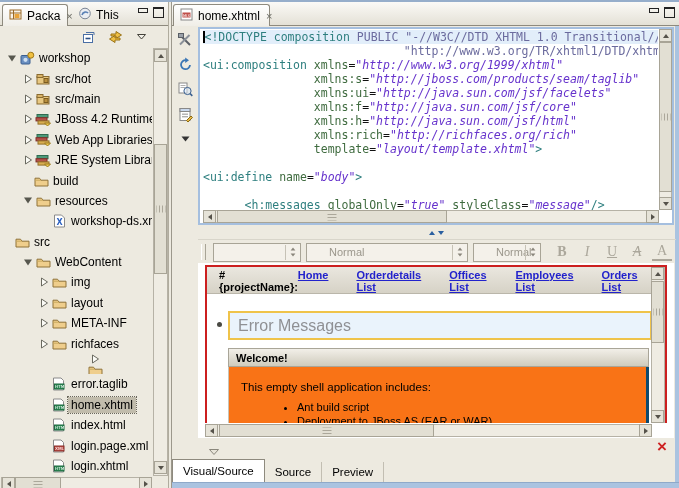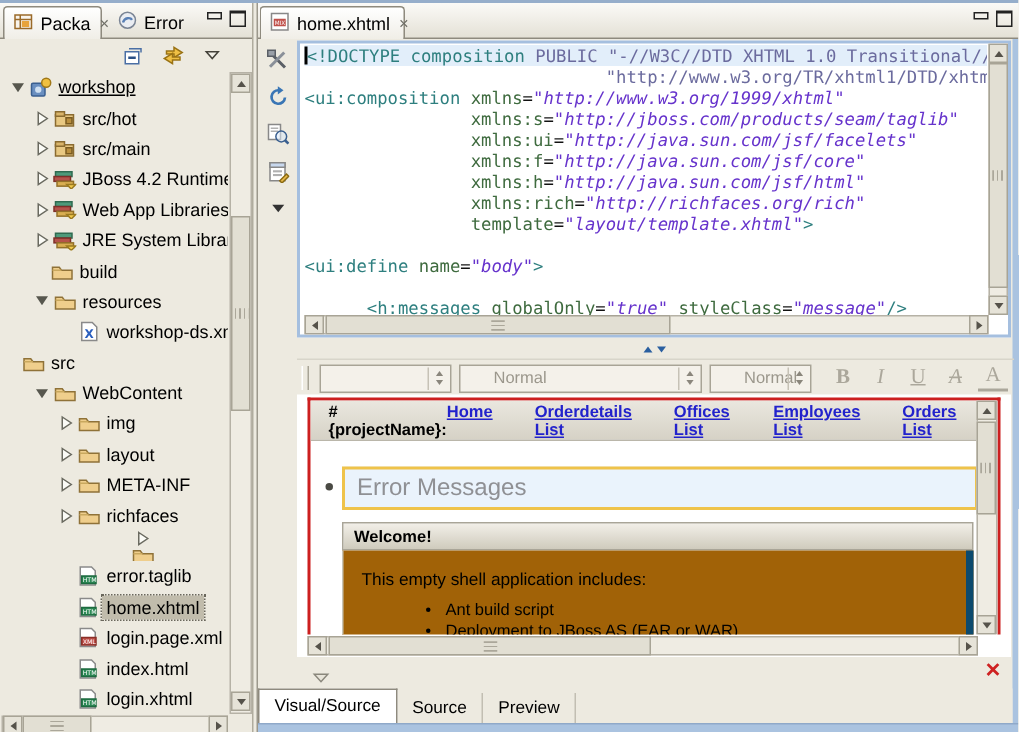--- a/index.html
+++ b/index.html
@@ -80,22 +80,22 @@
           border-bottom:1px solid #BAB6AA;display:flex;align-items:flex-end;justify-content:space-between;
           padding:0 12px;font-size:11px;font-weight:bold;}
   .navlink{color:#2222CC;text-decoration:underline;}
   .doc-bullet{position:absolute;left:10px;top:55px;width:5px;height:5px;border-radius:50%;background:#4A4A44;}
   .errbox{position:absolute;left:21px;top:44px;width:424px;height:29px;background:#EAF3FC;
           border:2px solid #EFC34A;box-sizing:border-box;display:flex;align-items:center;padding-left:8px;
           color:#8F9094;font-size:16px;}
   .welcomebar{position:absolute;left:21px;top:81px;width:421px;height:19px;
           background:linear-gradient(#F2EFE8,#CFCBBD);border:1px solid #A9A598;box-sizing:border-box;
           display:flex;align-items:center;padding-left:7px;font-size:11px;font-weight:bold;}
-  .panelbody{position:absolute;left:21px;top:100px;width:421px;height:70px;background:#a16207;
-          border-left:1px solid #C8C4B6;border-right:5px solid #0c4a6e;box-sizing:border-box;font-size:11.5px;}
+  .panelbody{position:absolute;left:21px;top:100px;width:421px;height:70px;background:#f97316;
+          border-left:1px solid #C8C4B6;border-right:3px solid #0c4a6e;box-sizing:border-box;font-size:11.5px;}
   .panelbody .bodytext{margin:14px 0 0 12px;}
   .panelbody ul{margin:8px 0 0 0;padding-left:68px;font-size:11px;}
   .panelbody li{margin-bottom:2px;}
   .doc-vscroll{position:absolute;right:0;top:0;width:14px;bottom:0;}
   .doc-hscroll{position:absolute;left:7px;top:161px;width:447px;height:13px;}
   .xrow-chevron{position:absolute;left:36px;top:443px;}
   .red-x{position:absolute;right:12px;top:436px;font-size:17px;font-weight:bold;color:#CE2222;line-height:17px;}
   .foottabs{position:absolute;left:0;right:4px;bottom:6px;height:23px;background:#EDEAE0;display:flex;align-items:flex-end;}
   .ftab{height:20px;display:flex;align-items:center;padding:0 10px;font-size:11.5px;border-right:1px solid #C2BEB2;}
   .ftab.active{background:#FFF;border:1px solid #8E8A7E;border-bottom:none;height:22px;}
@@ -115,21 +115,21 @@
               <rect x="5.5" y="6" width="5" height="4" fill="#E8A33A"></rect>
             </svg></span>
         <span>Packa</span>
         <span class="x">×</span>
       </div>
       <div class="tab" style="left:72px;width:58px;">
         <span class="ticon"><svg width="14" height="13">
               <circle cx="7" cy="6.5" r="5.3" fill="#EAEDF2" stroke="#7A8494"></circle>
               <path d="M4 8 C5 4.5 9 4.5 10 6.2" fill="none" stroke="#5A80B5" stroke-width="1.6"></path>
             </svg></span>
-        <span>Error</span>
+        <span>This</span>
       </div>
       <div class="winbtns">
         <div class="btn-min"></div>
         <div class="btn-max"></div>
       </div>
     </div>
     <div class="side-toolbar" id="side-toolbar">
         <div class="tool-btn">
           <svg width="16" height="15">
             <path d="M13 5 L13 2.5 L5 2.5" fill="none" stroke="#4A6FA5"></path>
@@ -143,21 +143,21 @@
             <path d="M8 5.5 L8 8 L13 8 L13 10 L8 10 L8 12.5 L2.5 9 Z" fill="#F0C045" stroke="#9A7315"></path>
           </svg>
         </div>
         <div class="tool-btn">
           <svg width="11" height="8">
             <path d="M1.5 1.5 L9.5 1.5 L5.5 6 Z" fill="#F2F0E8" stroke="#44423A"></path>
           </svg>
         </div>
       </div>
     <div class="tree" id="tree">
-        <div class="trow" style="padding-left: 5px; text-decoration: underline;">
+        <div class="trow" style="padding-left: 5px;">
           <span class="arr">
             <svg width="10" height="9">
               <path d="M1 1.5 L9 1.5 L5 7.5 Z" fill="#57574E"></path>
             </svg>
           </span>
           <span class="ticon">
             <svg width="15" height="14">
               <rect x="1" y="4.5" width="9" height="8.5" rx="1" fill="#6A8FC0" stroke="#3A5F90"></rect>
               <circle cx="5.5" cy="8.8" r="2.1" fill="#CFE0F2"></circle>
               <circle cx="10.8" cy="4.2" r="3" fill="#F0C040" stroke="#A07818"></circle>
@@ -391,36 +391,36 @@
               <text x="3.1" y="11.2" font-size="4.2" fill="#FFF" font-family="DejaVu Sans">HTM</text>
             </svg>
           </span>
           <span class="tlabel">home.xhtml</span>
         </div>
         <div class="trow" style="padding-left: 37px;">
           <span class="arr"></span>
           <span class="ticon">
             <svg width="14" height="14">
               <path d="M1.5 1 L9 1 L11.5 3.5 L11.5 13 L1.5 13 Z" fill="#FFF" stroke="#8A8A8A"></path>
+              <rect x="2.5" y="7" width="9.5" height="5" fill="#2E8B57" stroke="#1E6B40"></rect>
+              <text x="3.1" y="11.2" font-size="4.2" fill="#FFF" font-family="DejaVu Sans">HTM</text>
+            </svg>
+          </span>
+          <span class="tlabel">index.html</span>
+        </div>
+        <div class="trow" style="padding-left: 37px;">
+          <span class="arr"></span>
+          <span class="ticon">
+            <svg width="14" height="14">
+              <path d="M1.5 1 L9 1 L11.5 3.5 L11.5 13 L1.5 13 Z" fill="#FFF" stroke="#8A8A8A"></path>
               <rect x="2.5" y="7" width="9.5" height="5" fill="#C0504A" stroke="#8A2F28"></rect>
               <text x="3.1" y="11.2" font-size="4.2" fill="#FFF" font-family="DejaVu Sans">XML</text>
             </svg>
           </span>
           <span class="tlabel">login.page.xml</span>
-        </div>
-        <div class="trow" style="padding-left: 37px;">
-          <span class="arr"></span>
-          <span class="ticon">
-            <svg width="14" height="14">
-              <path d="M1.5 1 L9 1 L11.5 3.5 L11.5 13 L1.5 13 Z" fill="#FFF" stroke="#8A8A8A"></path>
-              <rect x="2.5" y="7" width="9.5" height="5" fill="#2E8B57" stroke="#1E6B40"></rect>
-              <text x="3.1" y="11.2" font-size="4.2" fill="#FFF" font-family="DejaVu Sans">HTM</text>
-            </svg>
-          </span>
-          <span class="tlabel">index.html</span>
         </div>
         <div class="trow" style="padding-left: 37px;">
           <span class="arr"></span>
           <span class="ticon">
             <svg width="14" height="14">
               <path d="M1.5 1 L9 1 L11.5 3.5 L11.5 13 L1.5 13 Z" fill="#FFF" stroke="#8A8A8A"></path>
               <rect x="2.5" y="7" width="9.5" height="5" fill="#2E8B57" stroke="#1E6B40"></rect>
               <text x="3.1" y="11.2" font-size="4.2" fill="#FFF" font-family="DejaVu Sans">HTM</text>
             </svg>
           </span>

